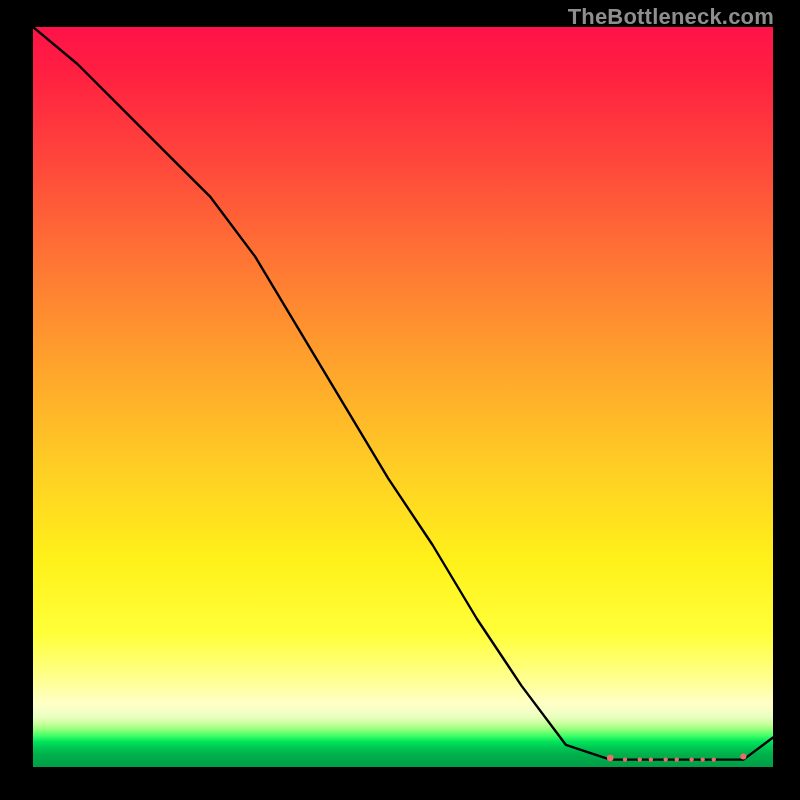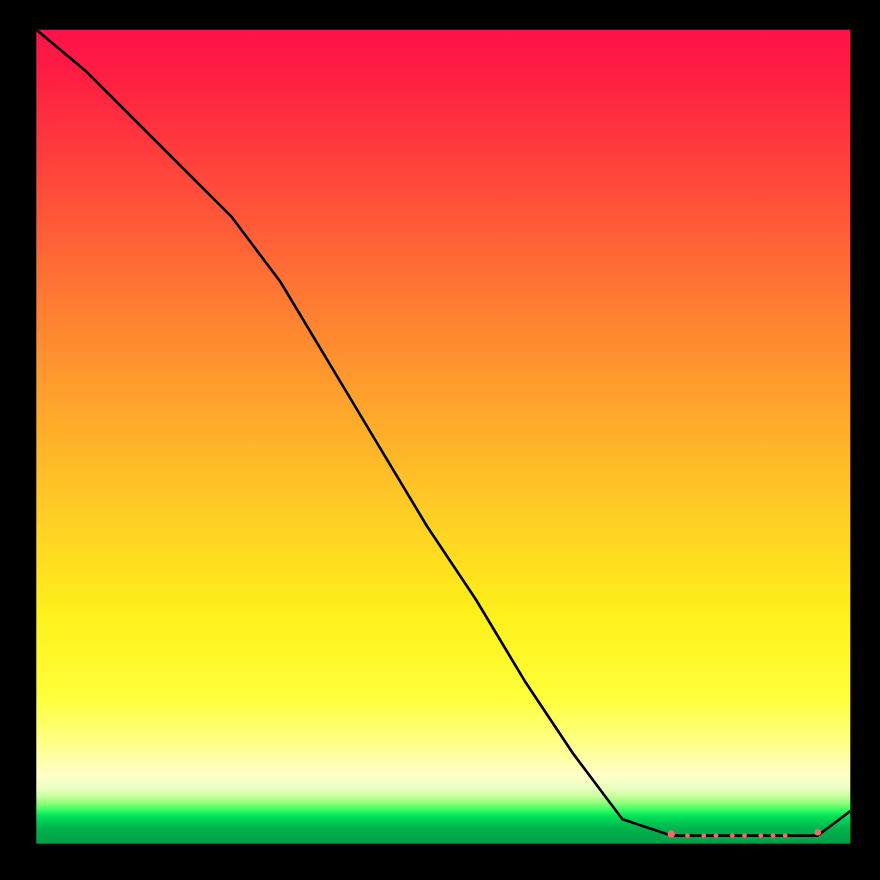--- a/index.html
+++ b/index.html
@@ -60,20 +60,21 @@
     font-weight: 600;
     color: #8e8e8e;
     letter-spacing: 0.2px;
     user-select: none;
   }
 </style>
 </head>
 <body>
 
 <div class="stage">
+  <div class="watermark">TheBottleneck.com</div>
 
   <div class="plot">
     <svg class="curve" viewBox="0 0 740 740" preserveAspectRatio="none">
       <g>
         <path id="curve-path" fill="none" stroke="#000000" stroke-width="2.4" stroke-linejoin="round" stroke-linecap="round" d="M0.0 0.0 L44.4 37.0 L88.8 81.4 L133.2 125.8 L177.6 170.2 L222.0 229.4 L266.4 303.4 L310.8 377.4 L355.2 451.4 L399.6 518.0 L444.0 592.0 L488.4 658.6 L532.8 717.8 L577.2 732.6 L621.6 732.6 L666.0 732.6 L710.4 732.6 L740.0 710.4"></path>
       </g>
       <g id="marker-group">
           <circle cx="577.2" cy="731.1" r="3.3" fill="#f26a6a"></circle>
           <circle cx="592.0" cy="732.6" r="2.2" fill="#f26a6a"></circle>
           <circle cx="606.8" cy="732.6" r="2.2" fill="#f26a6a"></circle>

